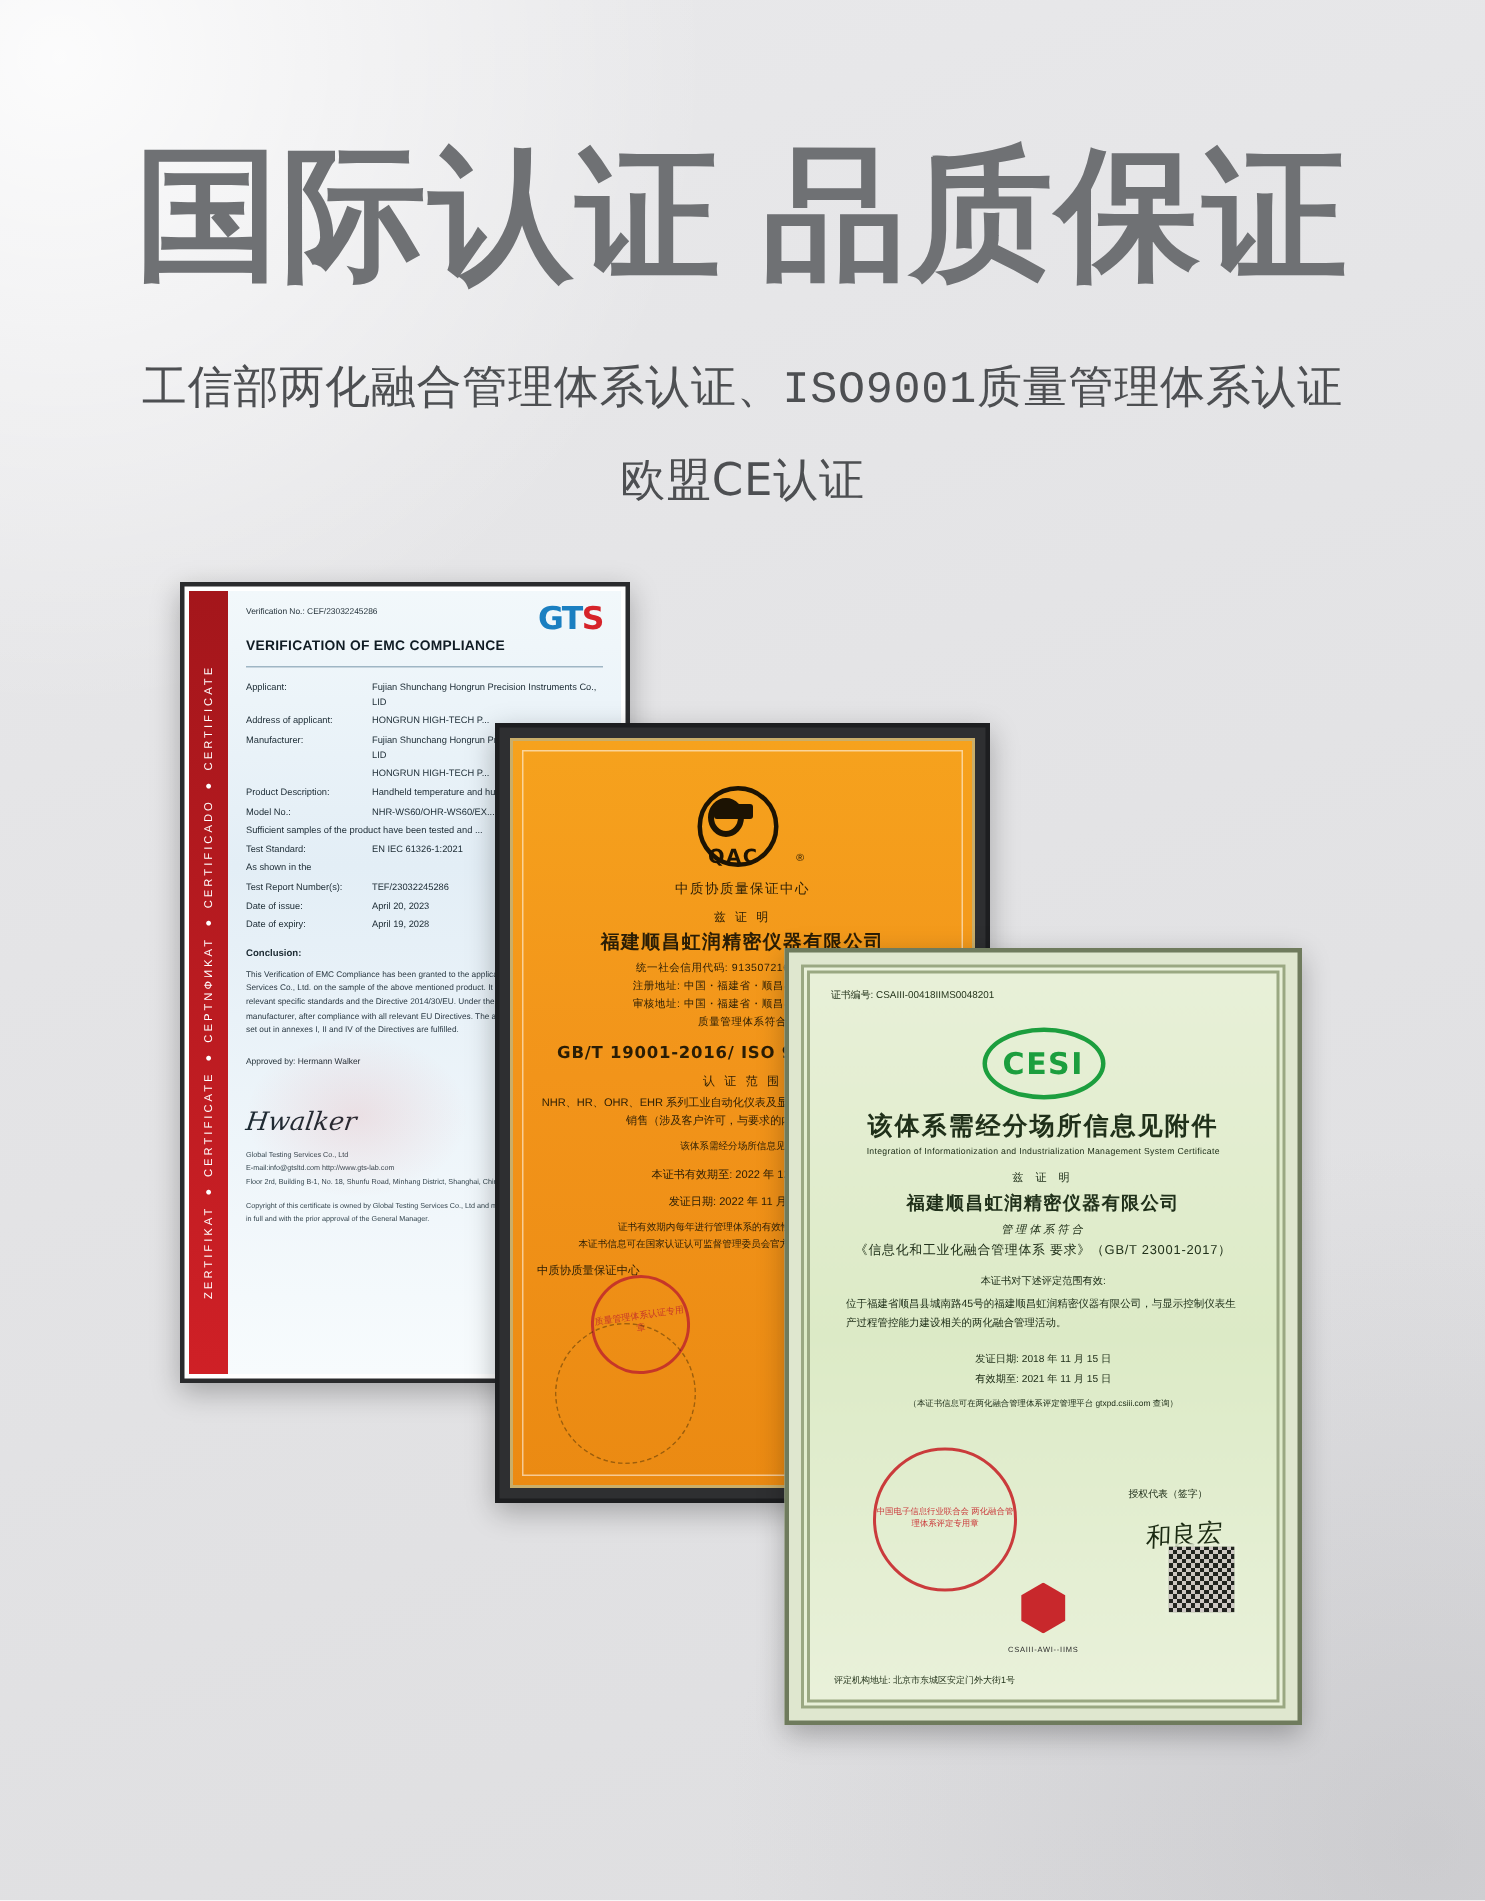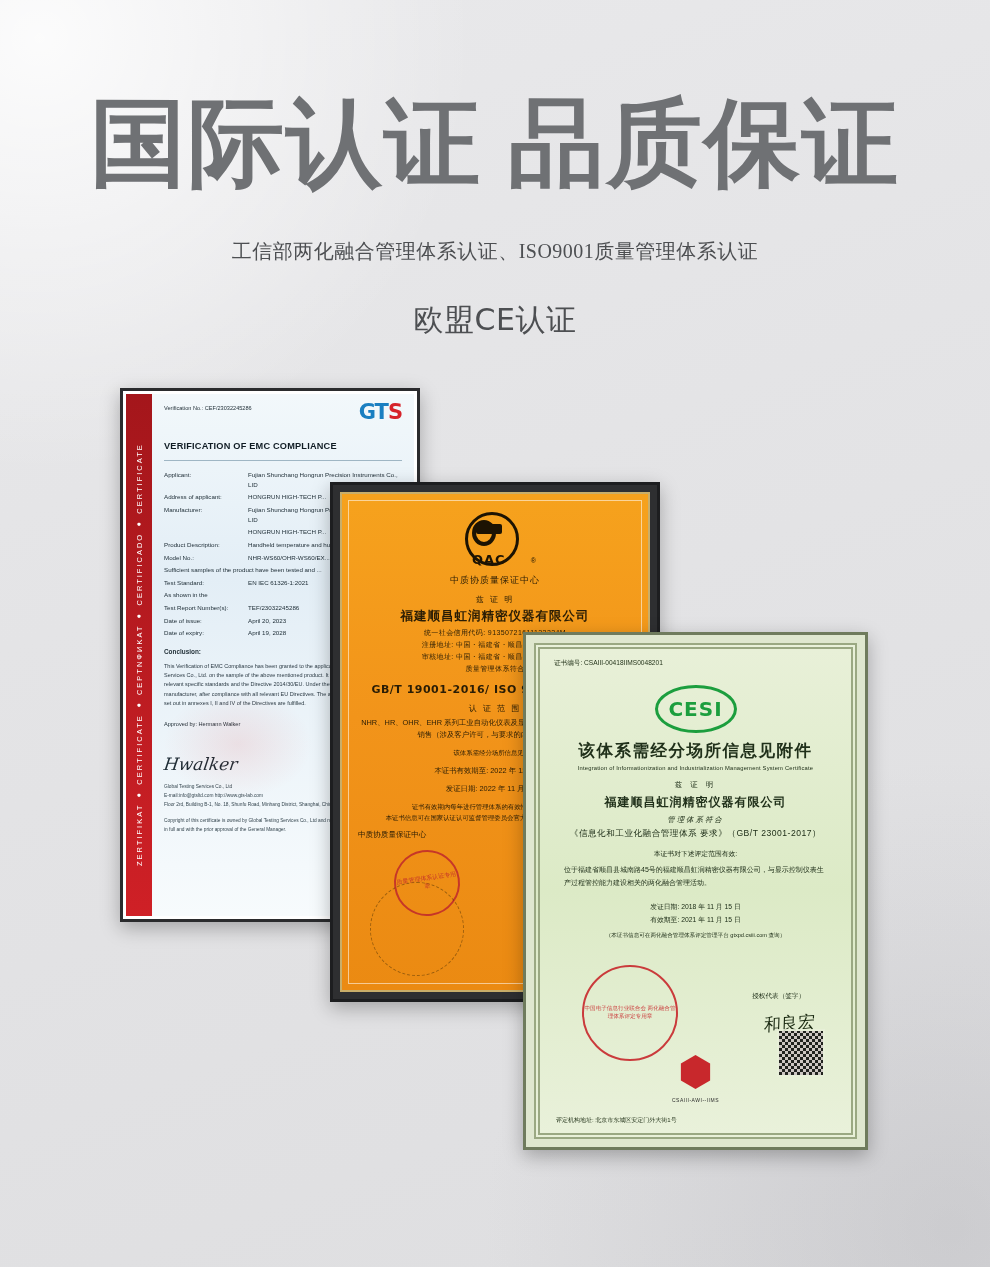--- a/index.html
+++ b/index.html
@@ -44,22 +44,22 @@
     color: #6f7174;
     white-space: pre;
   }
   .headline .gap { display: inline-block; width: 26px; }
 
   .subline {
     position: absolute;
     left: 0; top: 238px;
     width: 990px;
     text-align: center;
-    font-family: Liberation Serif, serif;
-    font-size: 20px;
+    font-family: Liberation Mono, monospace;
+    font-size: 30px;
     font-weight: 500;
     color: #4d4f52;
     letter-spacing: 0.5px;
   }
   .subline2 {
     position: absolute;
     left: 0; top: 300px;
     width: 990px;
     text-align: center;
     font-family: "DejaVu Sans", "Liberation Sans", sans-serif;
@@ -114,21 +114,21 @@
     font-family: "DejaVu Sans", sans-serif;
     font-weight: bold;
     font-size: 21px;
     color: #1a7fc1;
     letter-spacing: -1px;
     line-height: 1;
     margin-top: -2px;
   }
   .gts-logo .dot { color:#d6232a; }
   .gts-title {
-    margin-top: 16px;
+    margin-top: 0;
     font-weight: bold;
     font-size: 9.2px;
     letter-spacing: 0.2px;
     color: #101c24;
   }
   .gts-rule { height:1px; background:#9fb6c4; margin:7px 0 9px; }
   .gts-row { display:flex; margin-bottom: 3px; }
   .gts-row .k { width: 84px; flex: none; color:#213039; }
   .gts-row .v { flex: 1; color:#213039; }
   .gts-concl { margin-top: 9px; font-weight: bold; font-size: 6.4px; }
@@ -162,21 +162,21 @@
     background: #2e2f31;
     border: 3px solid #1d1e20;
     padding: 7px;
   }
   .qac-inner {
     position: relative;
     width: 100%; height: 100%;
     background: linear-gradient(180deg,#f6a21d 0%, #f2941a 45%, #eb8a12 100%);
     box-sizing: border-box;
     border: 2px solid #c9ae6a;
-    padding: 16px 10px;
+    padding: 28px 10px;
     overflow: hidden;
   }
   .qac-inner:before {
     content:"";
     position:absolute; inset:6px;
     border: 1px solid rgba(255,255,255,0.55);
     pointer-events:none;
   }
   .qac-content { position: relative; text-align: center; color: #2a1d05; }
   .qac-badge {

